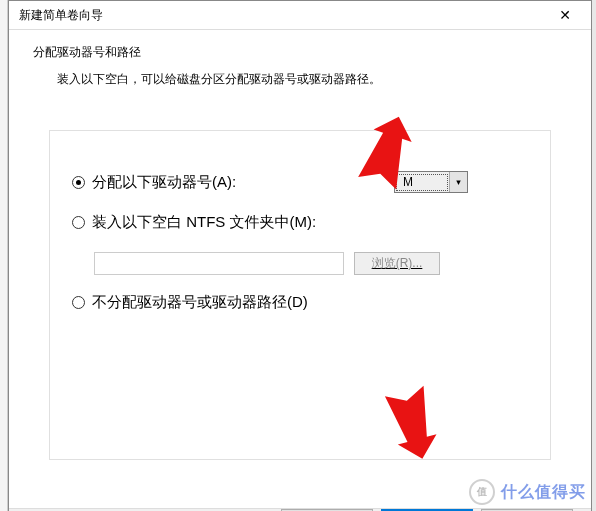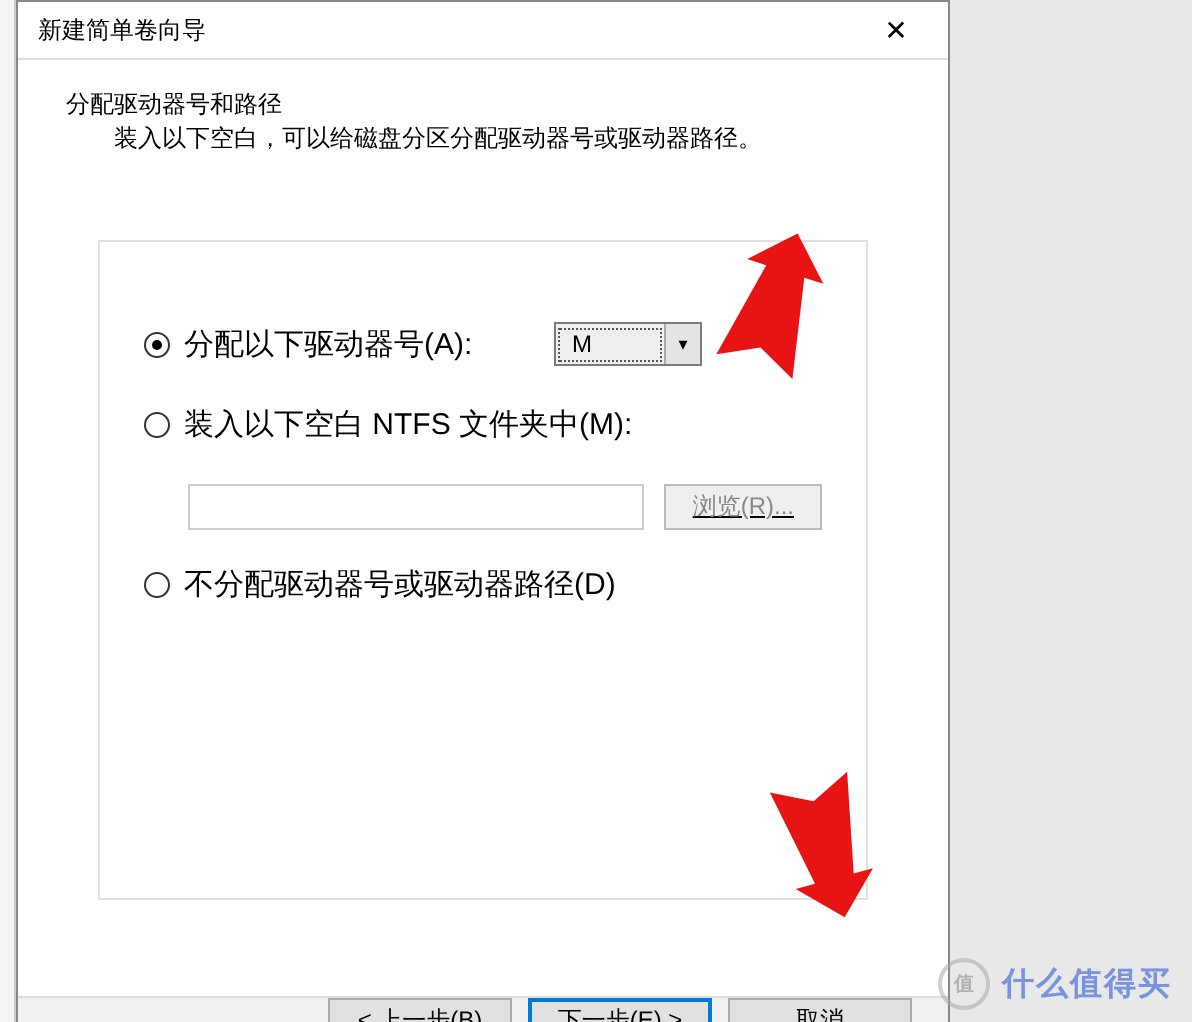--- a/index.html
+++ b/index.html
@@ -10,21 +10,21 @@
     background: #e8e8e8;
     width: 596px;
     height: 511px;
     overflow: hidden;
     position: relative;
   }
   .dialog {
     position: absolute;
     left: 8px;
     top: 0;
-    width: 467px;
+    width: 584px;
     height: 511px;
     background: #fff;
     border: 1px solid #888;
     display: flex;
     flex-direction: column;
   }
   .titlebar {
     height: 30px;
     display: flex;
     align-items: center;
@@ -39,21 +39,21 @@
     display: flex;
     align-items: center;
     justify-content: center;
     font-size: 14px;
     cursor: default;
   }
   .header {
     padding: 14px 24px 20px 24px;
     background: #fff;
   }
-  .header-title { font-size: 12px; font-weight: 400; margin-bottom: 0; }
+  .header-title { font-size: 12px; font-weight: 400; margin-bottom: 10px; }
   .header-desc { font-size: 12px; padding-left: 24px; color: #000; }
   .divider { height: 1px; background: #ddd; }
   .content {
     flex: 1;
     padding: 60px 40px 10px 40px;
     background: #fff;
     position: relative;
   }
   .content-inner {
     border: 1px solid #e0e0e0;

